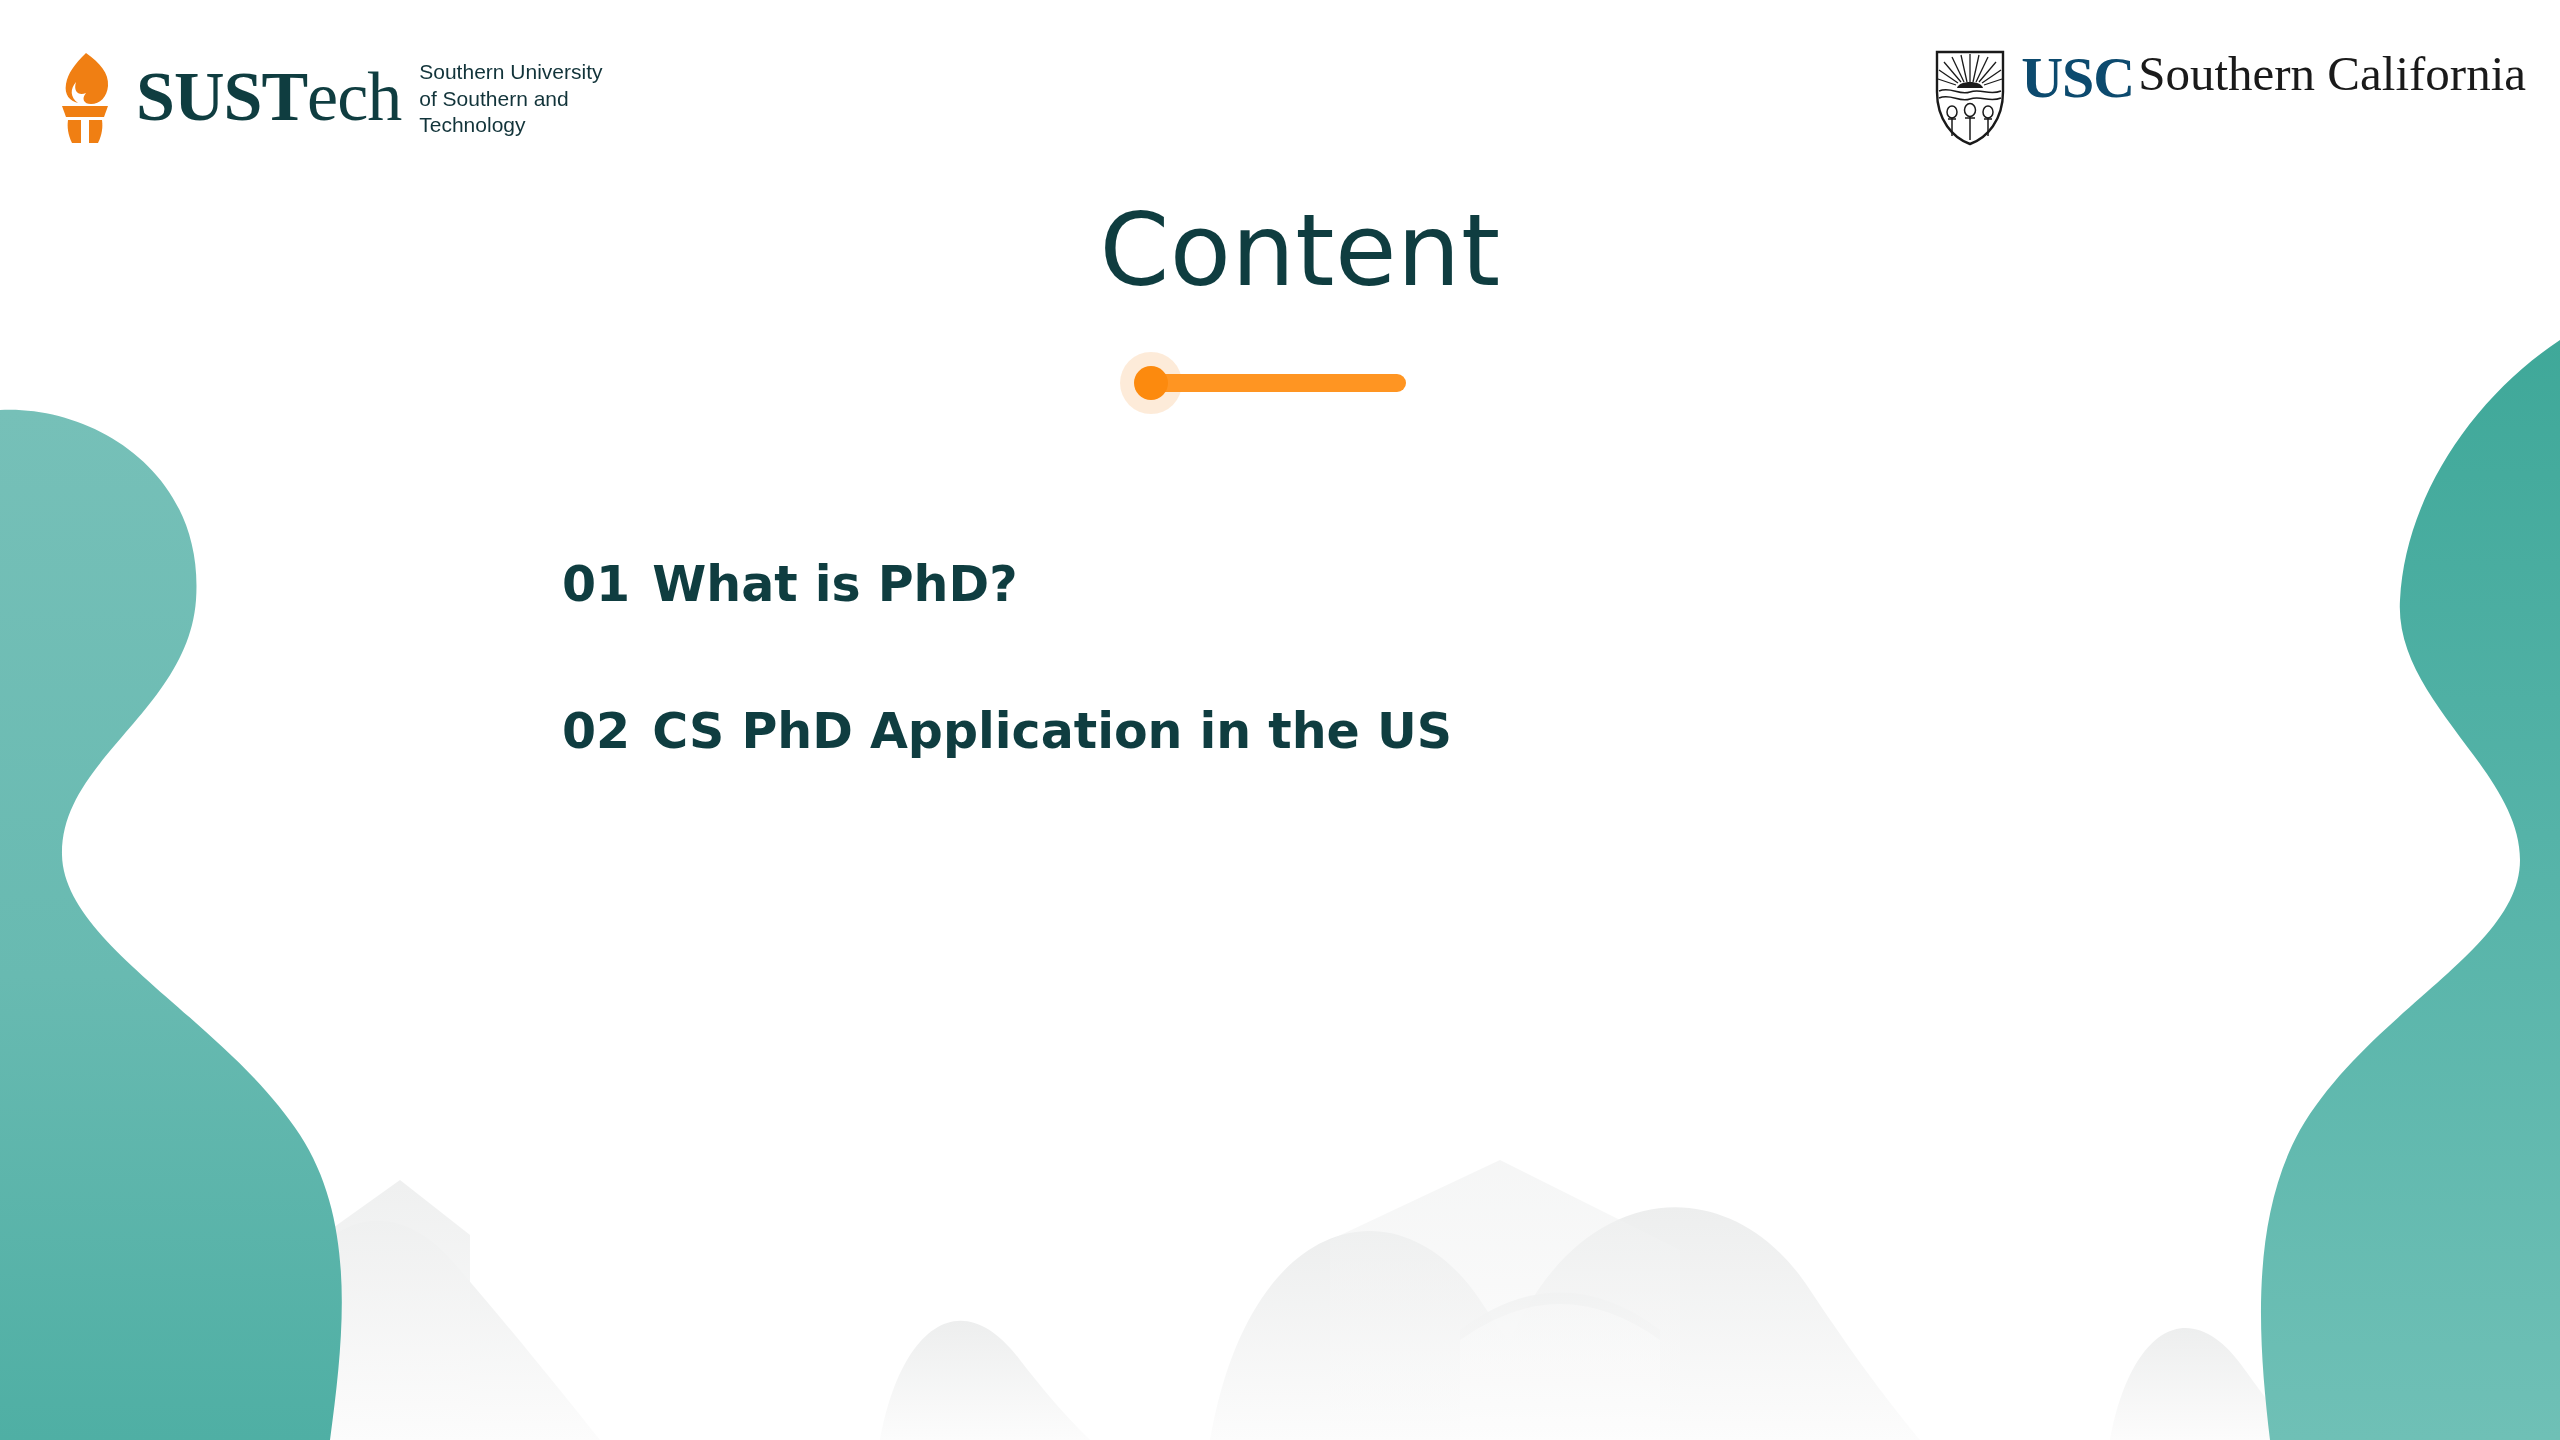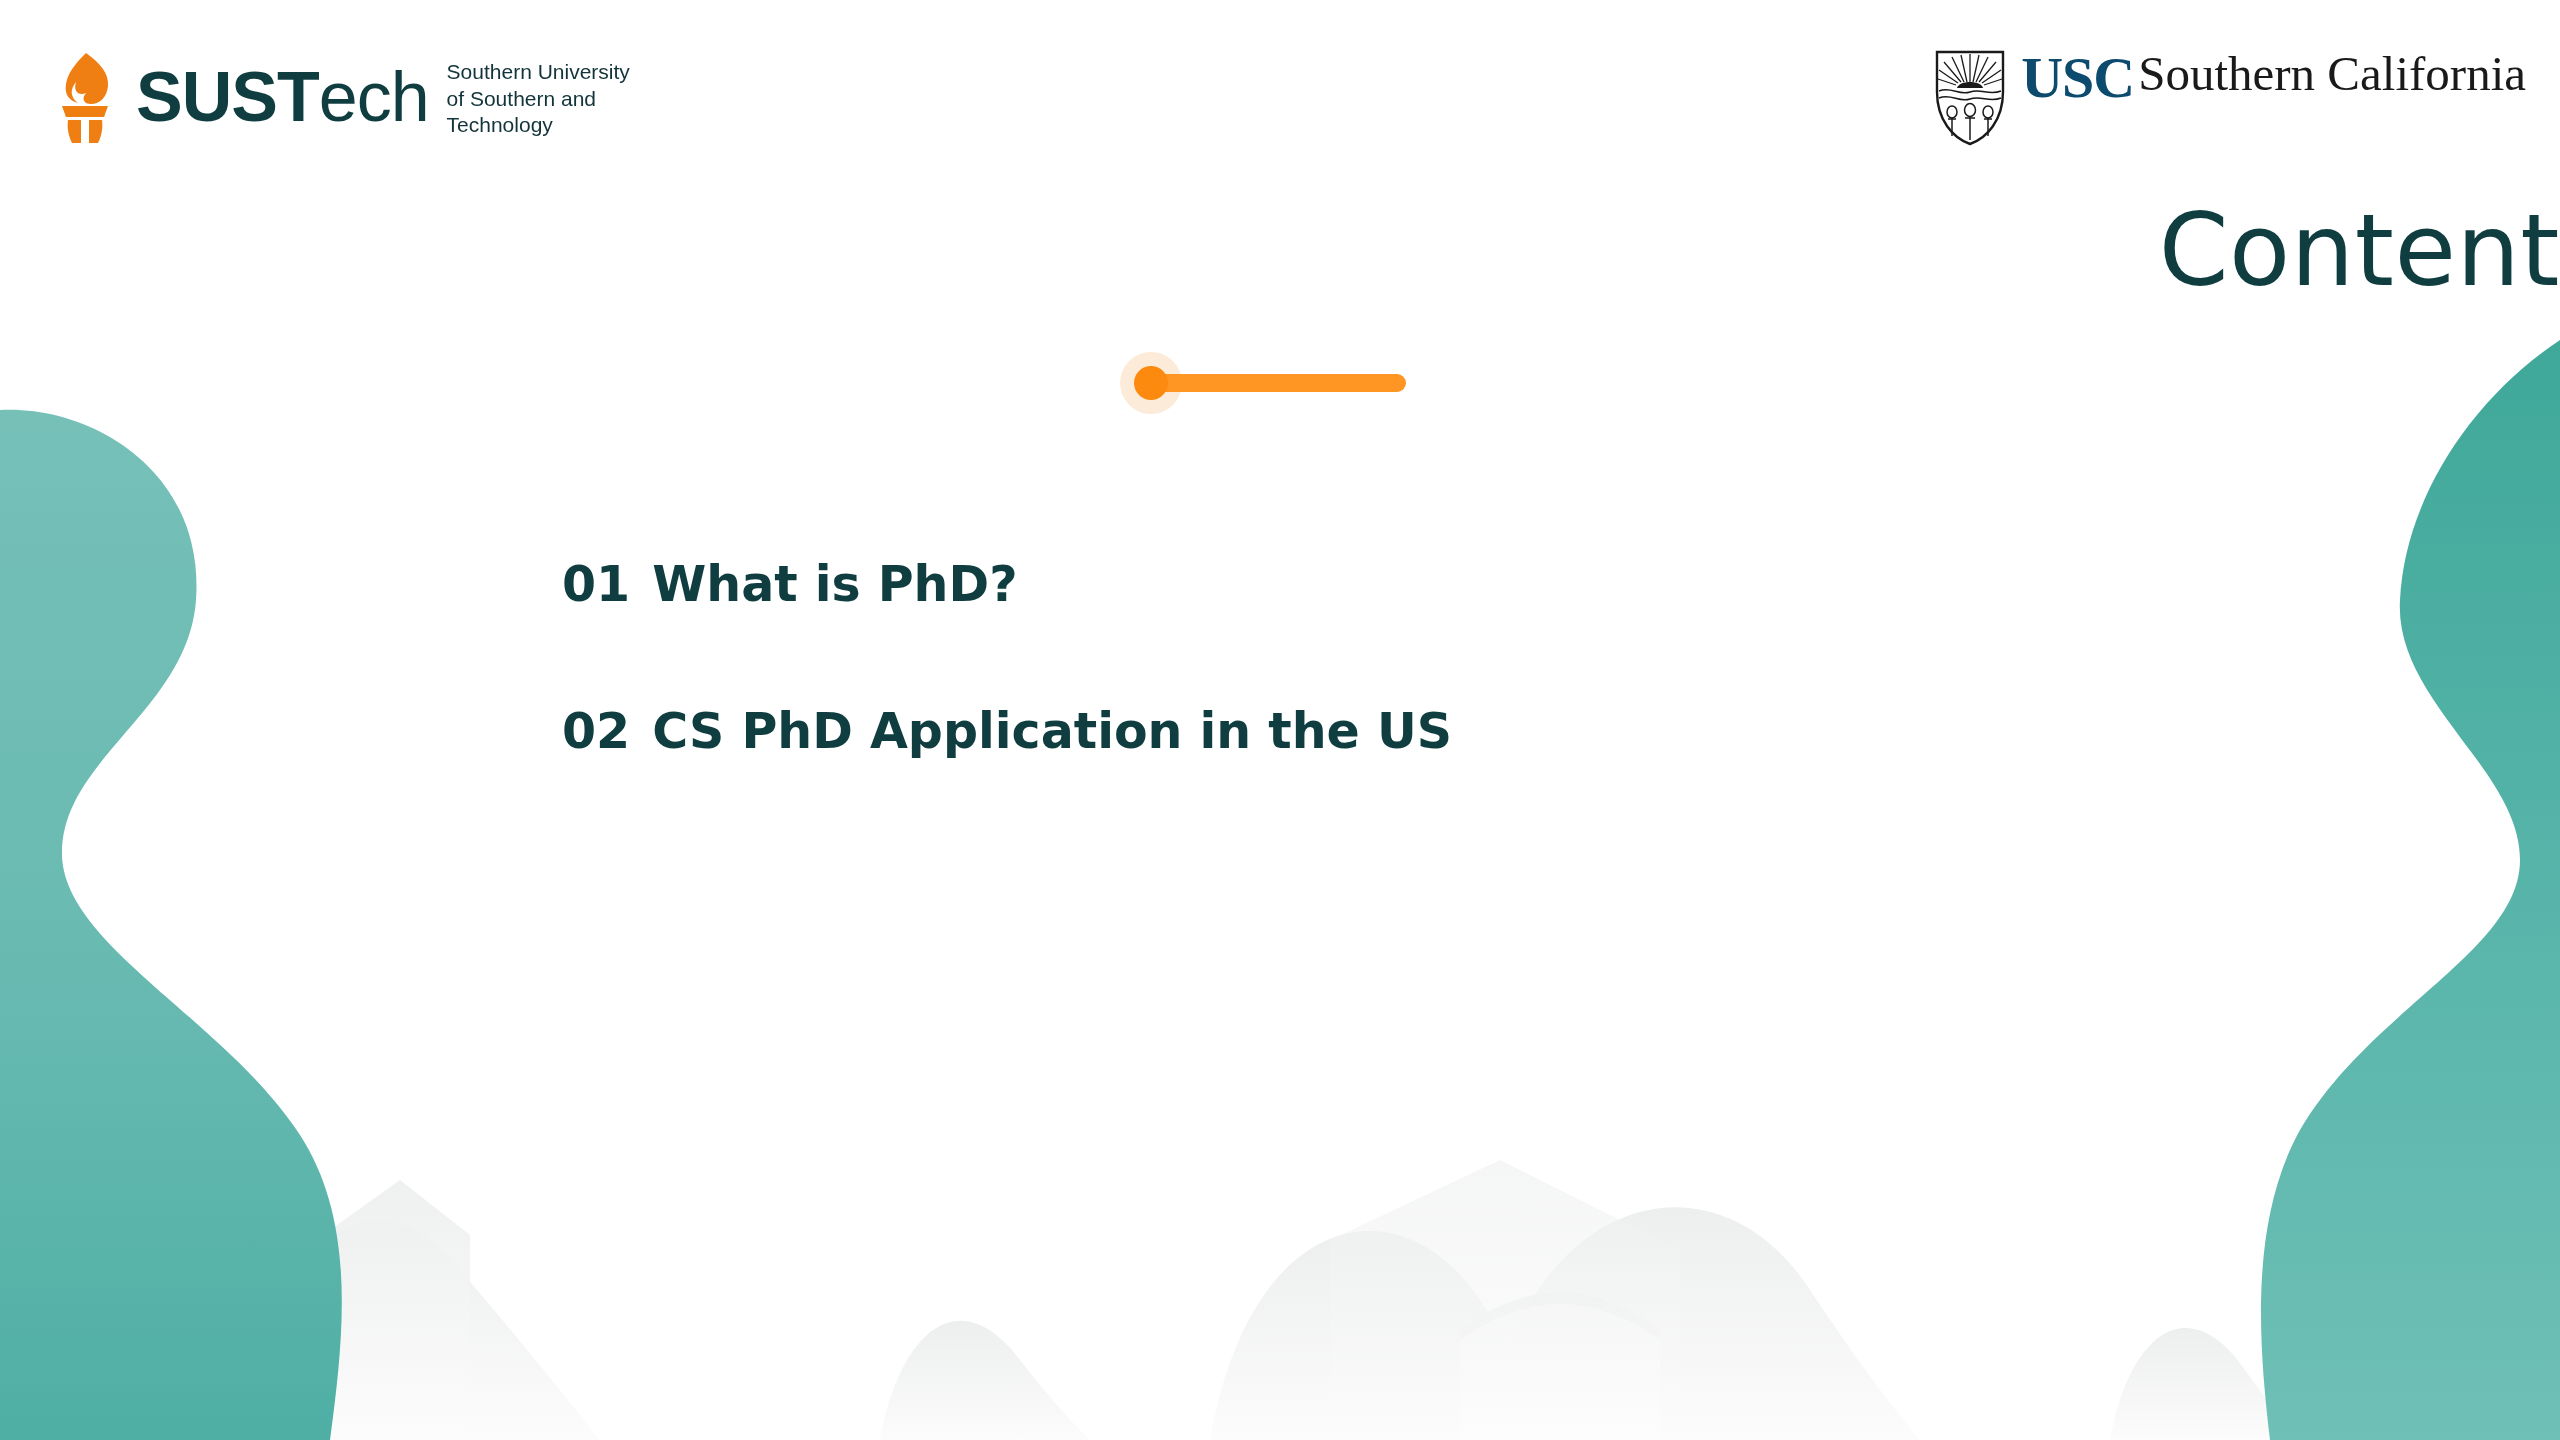--- a/index.html
+++ b/index.html
@@ -38,21 +38,21 @@
     align-items: center;
     height: 90px;
   }
   .sustech-flame {
     width: 74px;
     height: 92px;
     margin-right: 14px;
     flex: none;
   }
   .sustech-wordmark {
-    font-family: Liberation Sans, sans-serif;
+    font-family: Liberation Serif, serif;
     font-weight: bold;
     font-size: 70px;
     line-height: 0.95;
     color: #0F3D40;
     letter-spacing: -1px;
     white-space: nowrap;
   }
   .sustech-wordmark .light {
     font-weight: normal;
   }
@@ -102,21 +102,21 @@
     white-space: nowrap;
     margin-left: 4px;
   }
 
   
   .title {
     position: absolute;
     left: 0;
     right: 0;
     top: 196px;
-    text-align: right;
+    text-align: center;
     font-family: "DejaVu Sans", sans-serif;
     font-weight: normal;
     font-size: 100px;
     line-height: 1.1;
     color: #0F3D40;
     letter-spacing: 0.5px;
     padding-left: 40px;
   }
 
   

